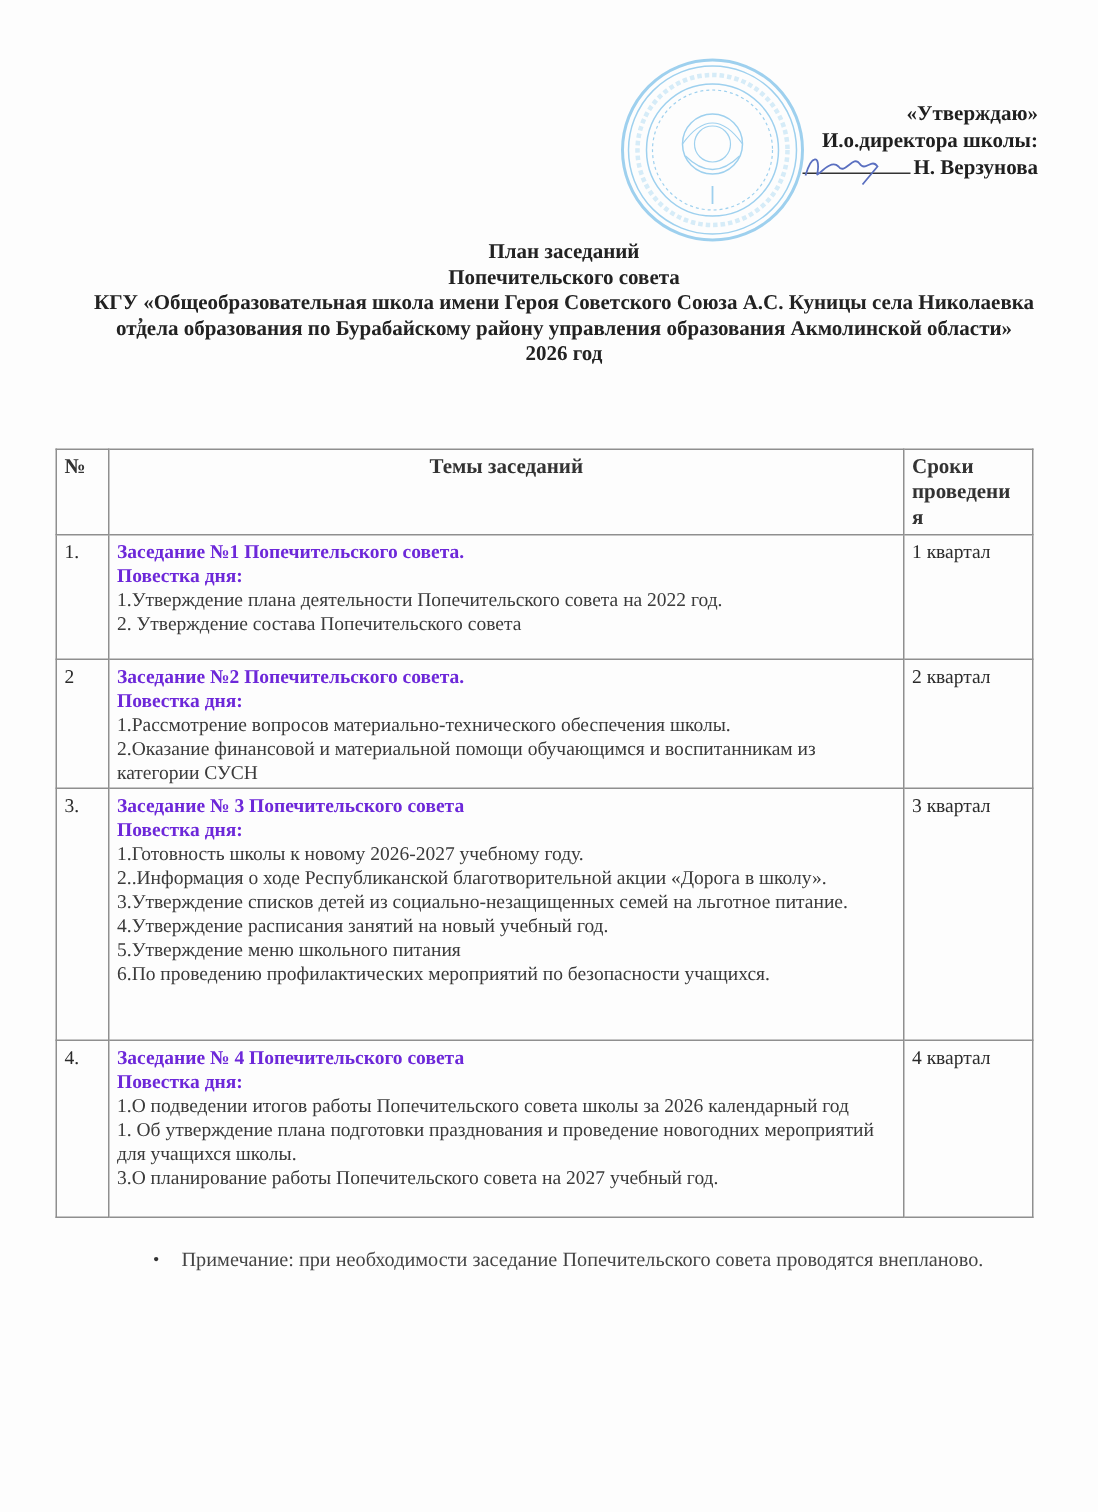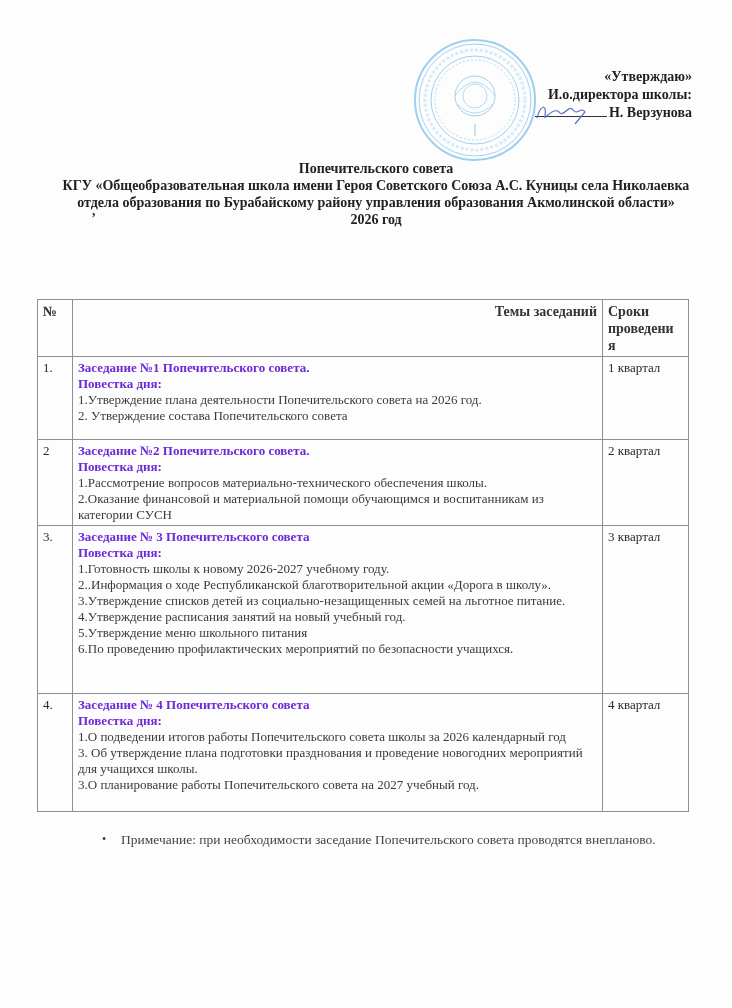--- a/index.html
+++ b/index.html
@@ -58,21 +58,21 @@
       padding: 3px 5px 2px 5px;
       text-align: left;
     }
     table.plan th {
       font-weight: bold;
       font-size: 14px;
       line-height: 17px;
       color: #333;
       height: 44px;
     }
-    table.plan th.col-topic { text-align: right; }
+    table.plan th.col-topic { text-align: center; }
     table.plan th.col-term { }
     .col-num { width: 24px; }
     .col-term { width: 75px; }
     .meeting-title, .agenda-label { font-weight: bold; color: #6d28d9; }
     .agenda-item { color: #3a3a3a; }
     .row1 td { height: 77px; }
     .row2 td { height: 77px; }
     .row3 td { height: 162px; }
     .row4 td { height: 112px; }
     .note {
@@ -118,41 +118,42 @@
   <div>
     <span class="sig-line">
       <svg width="80" height="26" viewBox="0 0 80 26">
         <path d="M8 18 C12 4, 18 4, 16 16 C14 22, 24 6, 30 12 C34 18, 40 4, 44 10 C48 16, 52 6, 56 12 L46 24" fill="none" stroke="#5a6fc0" stroke-width="1.2"></path>
       </svg>
     </span><span>Н. Верзунова</span>
   </div>
 </div>
 
 <div class="title-block">
+  <div>План заседаний</div>
   <div>Попечительского совета</div>
   <div>КГУ «Общеобразовательная школа имени Героя Советского Союза А.С. Куницы села Николаевка отдела образования по Бурабайскому району управления образования Акмолинской области»</div>
   <div>2026 год</div>
 </div>
 <div class="stray-mark" style="left:92px; top:203px;">,</div>
 
 <table class="plan">
   <thead>
     <tr>
       <th class="col-num">№</th>
       <th class="col-topic">Темы заседаний</th>
       <th class="col-term">Сроки проведени я</th>
     </tr>
   </thead>
   <tbody>
     <tr class="row1">
       <td>1.</td>
       <td>
         <div class="meeting-title">Заседание  №1 Попечительского совета.</div>
         <div class="agenda-label">Повестка дня:</div>
-        <div class="agenda-item">1.Утверждение плана деятельности Попечительского совета на 2026 год.</div>
+        <div class="agenda-item">1.Утверждение плана деятельности Попечительского совета на 2022 год.</div>
         <div class="agenda-item">2. Утверждение состава Попечительского совета</div>
       </td>
       <td>1 квартал</td>
     </tr>
     <tr class="row2">
       <td>2</td>
       <td>
         <div class="meeting-title">Заседание  №2  Попечительского совета.</div>
         <div class="agenda-label">Повестка дня:</div>
         <div class="agenda-item">1.Рассмотрение вопросов материально-технического обеспечения школы.</div>
@@ -173,21 +174,21 @@
         <div class="agenda-item">6.По проведению профилактических мероприятий по безопасности учащихся.</div>
       </td>
       <td>3 квартал</td>
     </tr>
     <tr class="row4">
       <td>4.</td>
       <td>
         <div class="meeting-title">Заседание  № 4 Попечительского совета</div>
         <div class="agenda-label">Повестка дня:</div>
         <div class="agenda-item">1.О подведении итогов работы Попечительского совета школы за 2026 календарный год</div>
-        <div class="agenda-item">3. Об утверждение плана подготовки празднования и проведение новогодних мероприятий для учащихся школы.</div>
+        <div class="agenda-item">1. Об утверждение плана подготовки празднования и проведение новогодних мероприятий для учащихся школы.</div>
         <div class="agenda-item">3.О планирование работы Попечительского совета на 2027 учебный год.</div>
       </td>
       <td>4 квартал</td>
     </tr>
   </tbody>
 </table>
 
 <div class="note">
   <span class="bullet">•</span>
   <span>Примечание: при необходимости заседание  Попечительского совета проводятся внепланово.</span>

